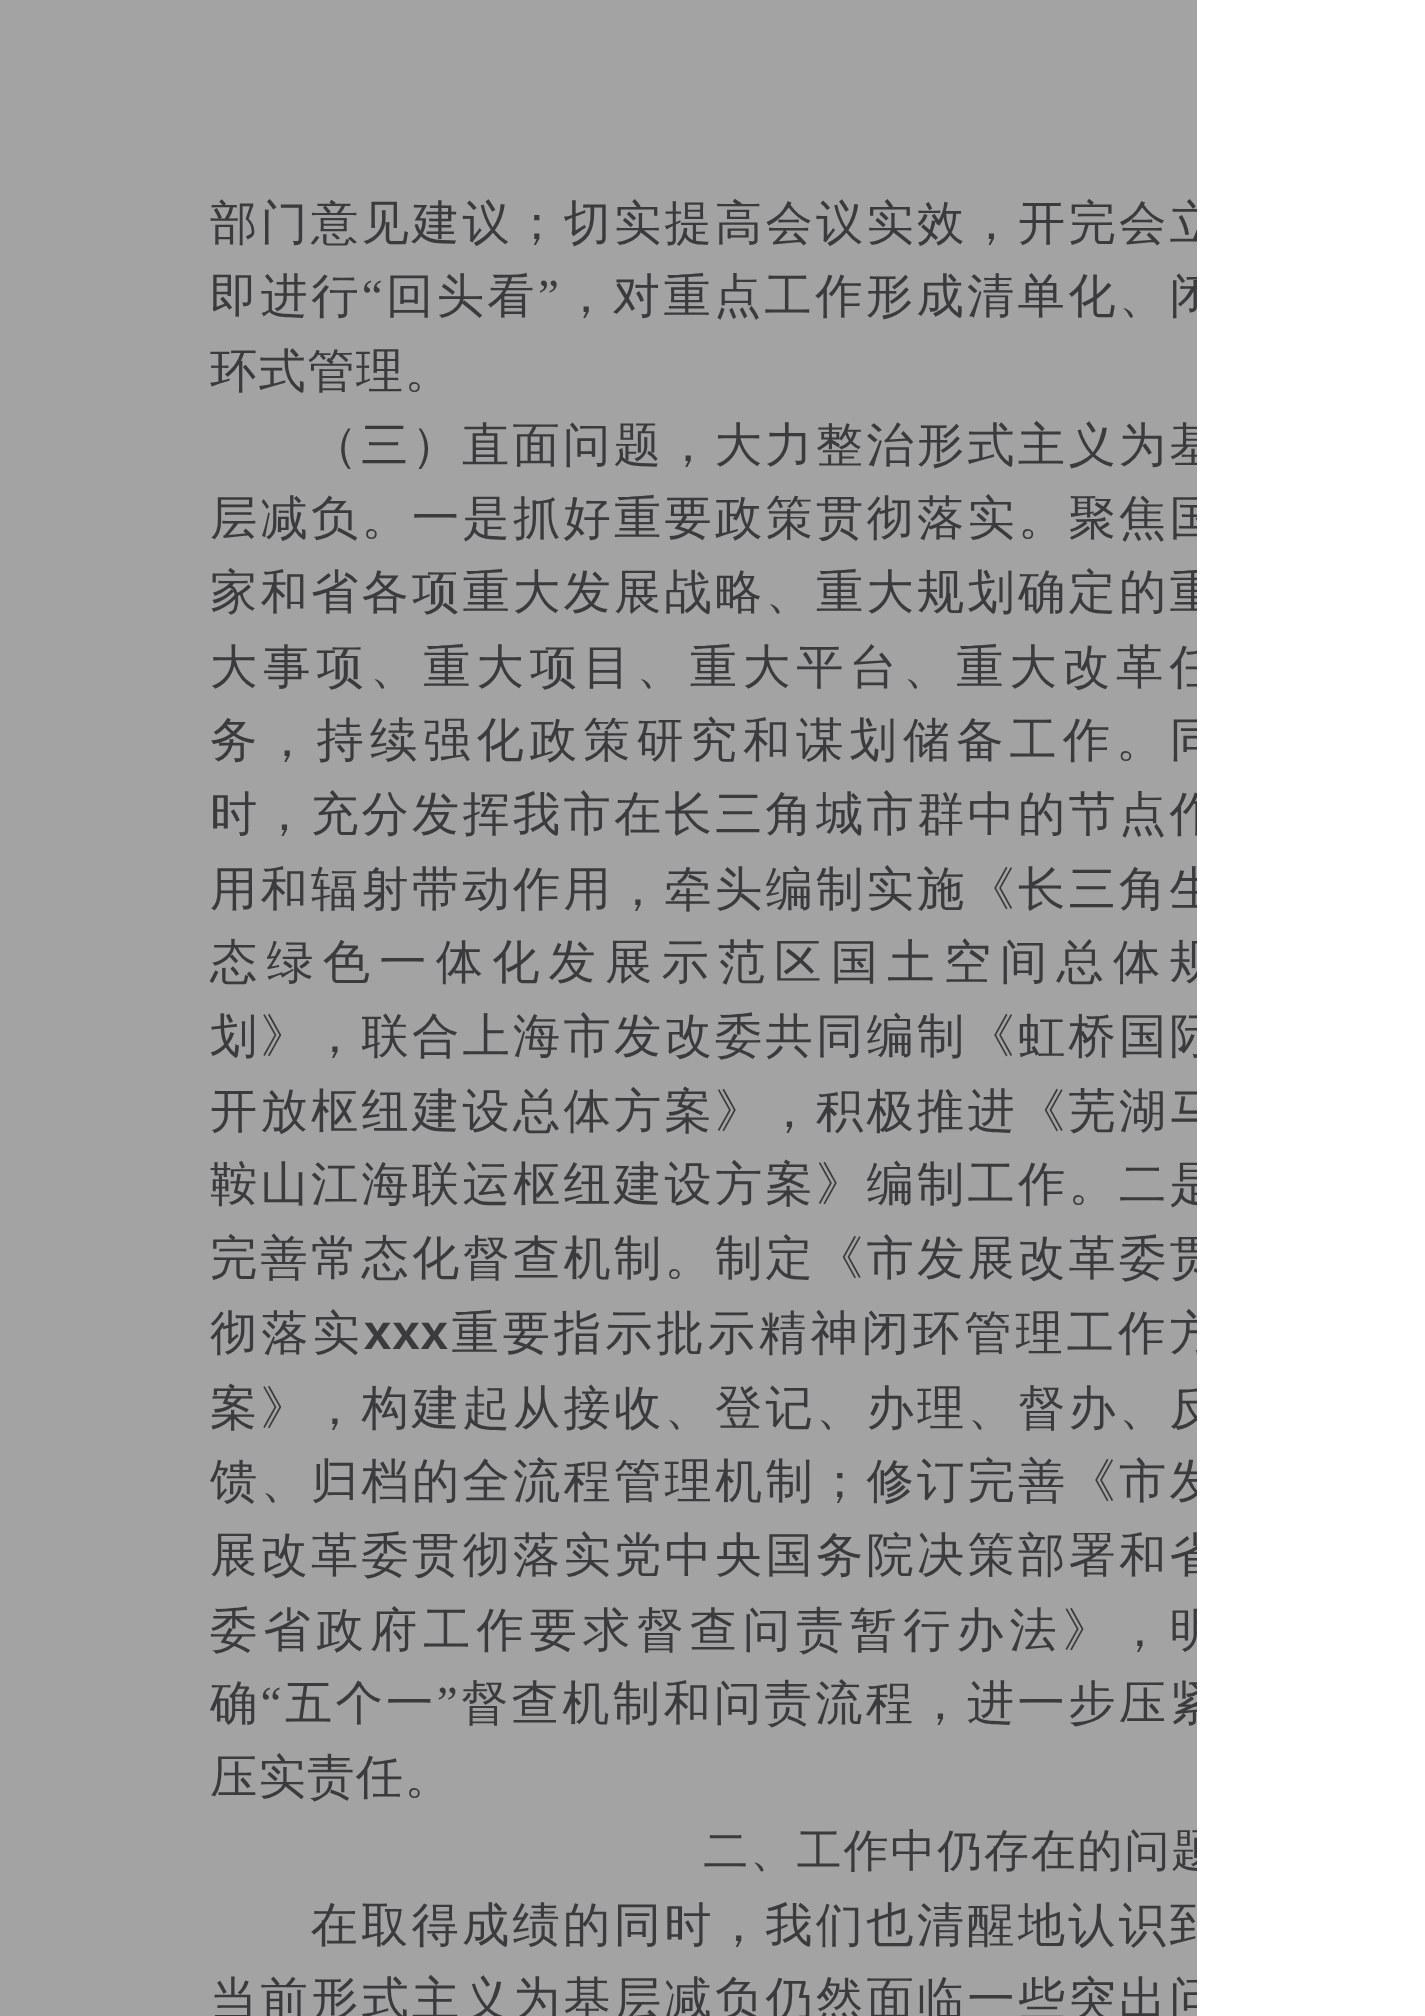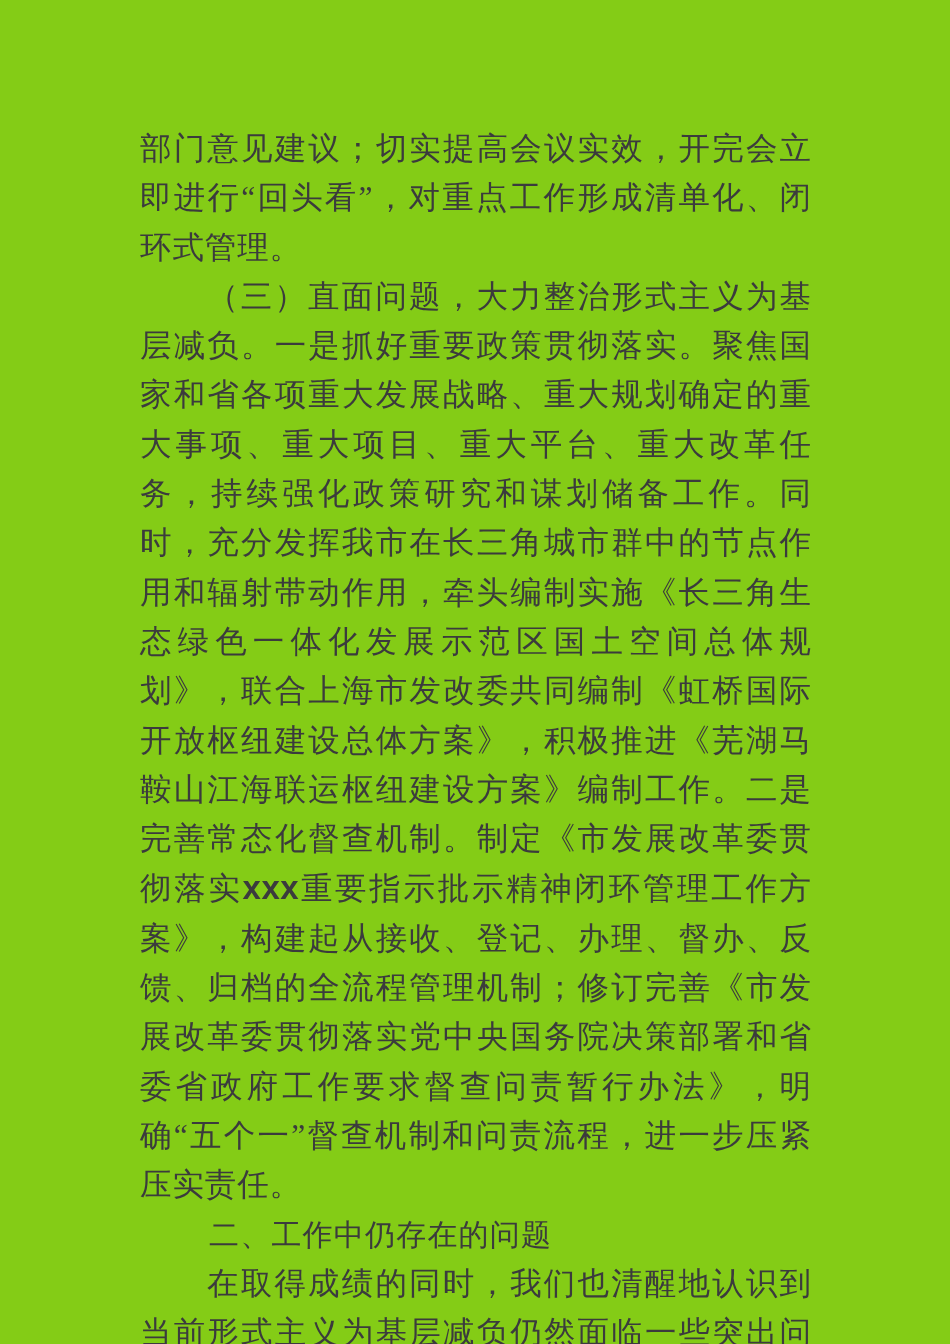--- a/index.html
+++ b/index.html
@@ -6,23 +6,23 @@
   html, body {
     margin: 0;
     padding: 0;
     background: #ffffff;
   }
   body {
     font-family: "Liberation Serif", "DejaVu Serif", serif;
   }
   .page {
     position: relative;
-    width: 950px;
+    width: 798px;
     height: 1344px;
-    background: #84cc16;
+    background: #a3a3a3;
     overflow: hidden;
     box-sizing: border-box;
     padding-left: 16px;
   }
   .text-column {
     position: absolute;
     left: 140px;
     top: 124px;
     width: 672px;
   }
@@ -46,21 +46,21 @@
   
   .heading {
     margin: 0;
     padding: 0;
     font-family: Liberation Serif, serif;
     font-size: 30px;
     line-height: 49.3px;
     color: #3b3b3d;
     text-indent: 69px;
     letter-spacing: 1.2px;
-    text-align: left;
+    text-align: right;
     font-weight: 400;
   }
   
   .redact {
     font-family: "Liberation Sans", "DejaVu Sans", sans-serif;
     font-weight: bold;
     font-size: 33px;
     letter-spacing: 0.5px;
   }
 </style>

